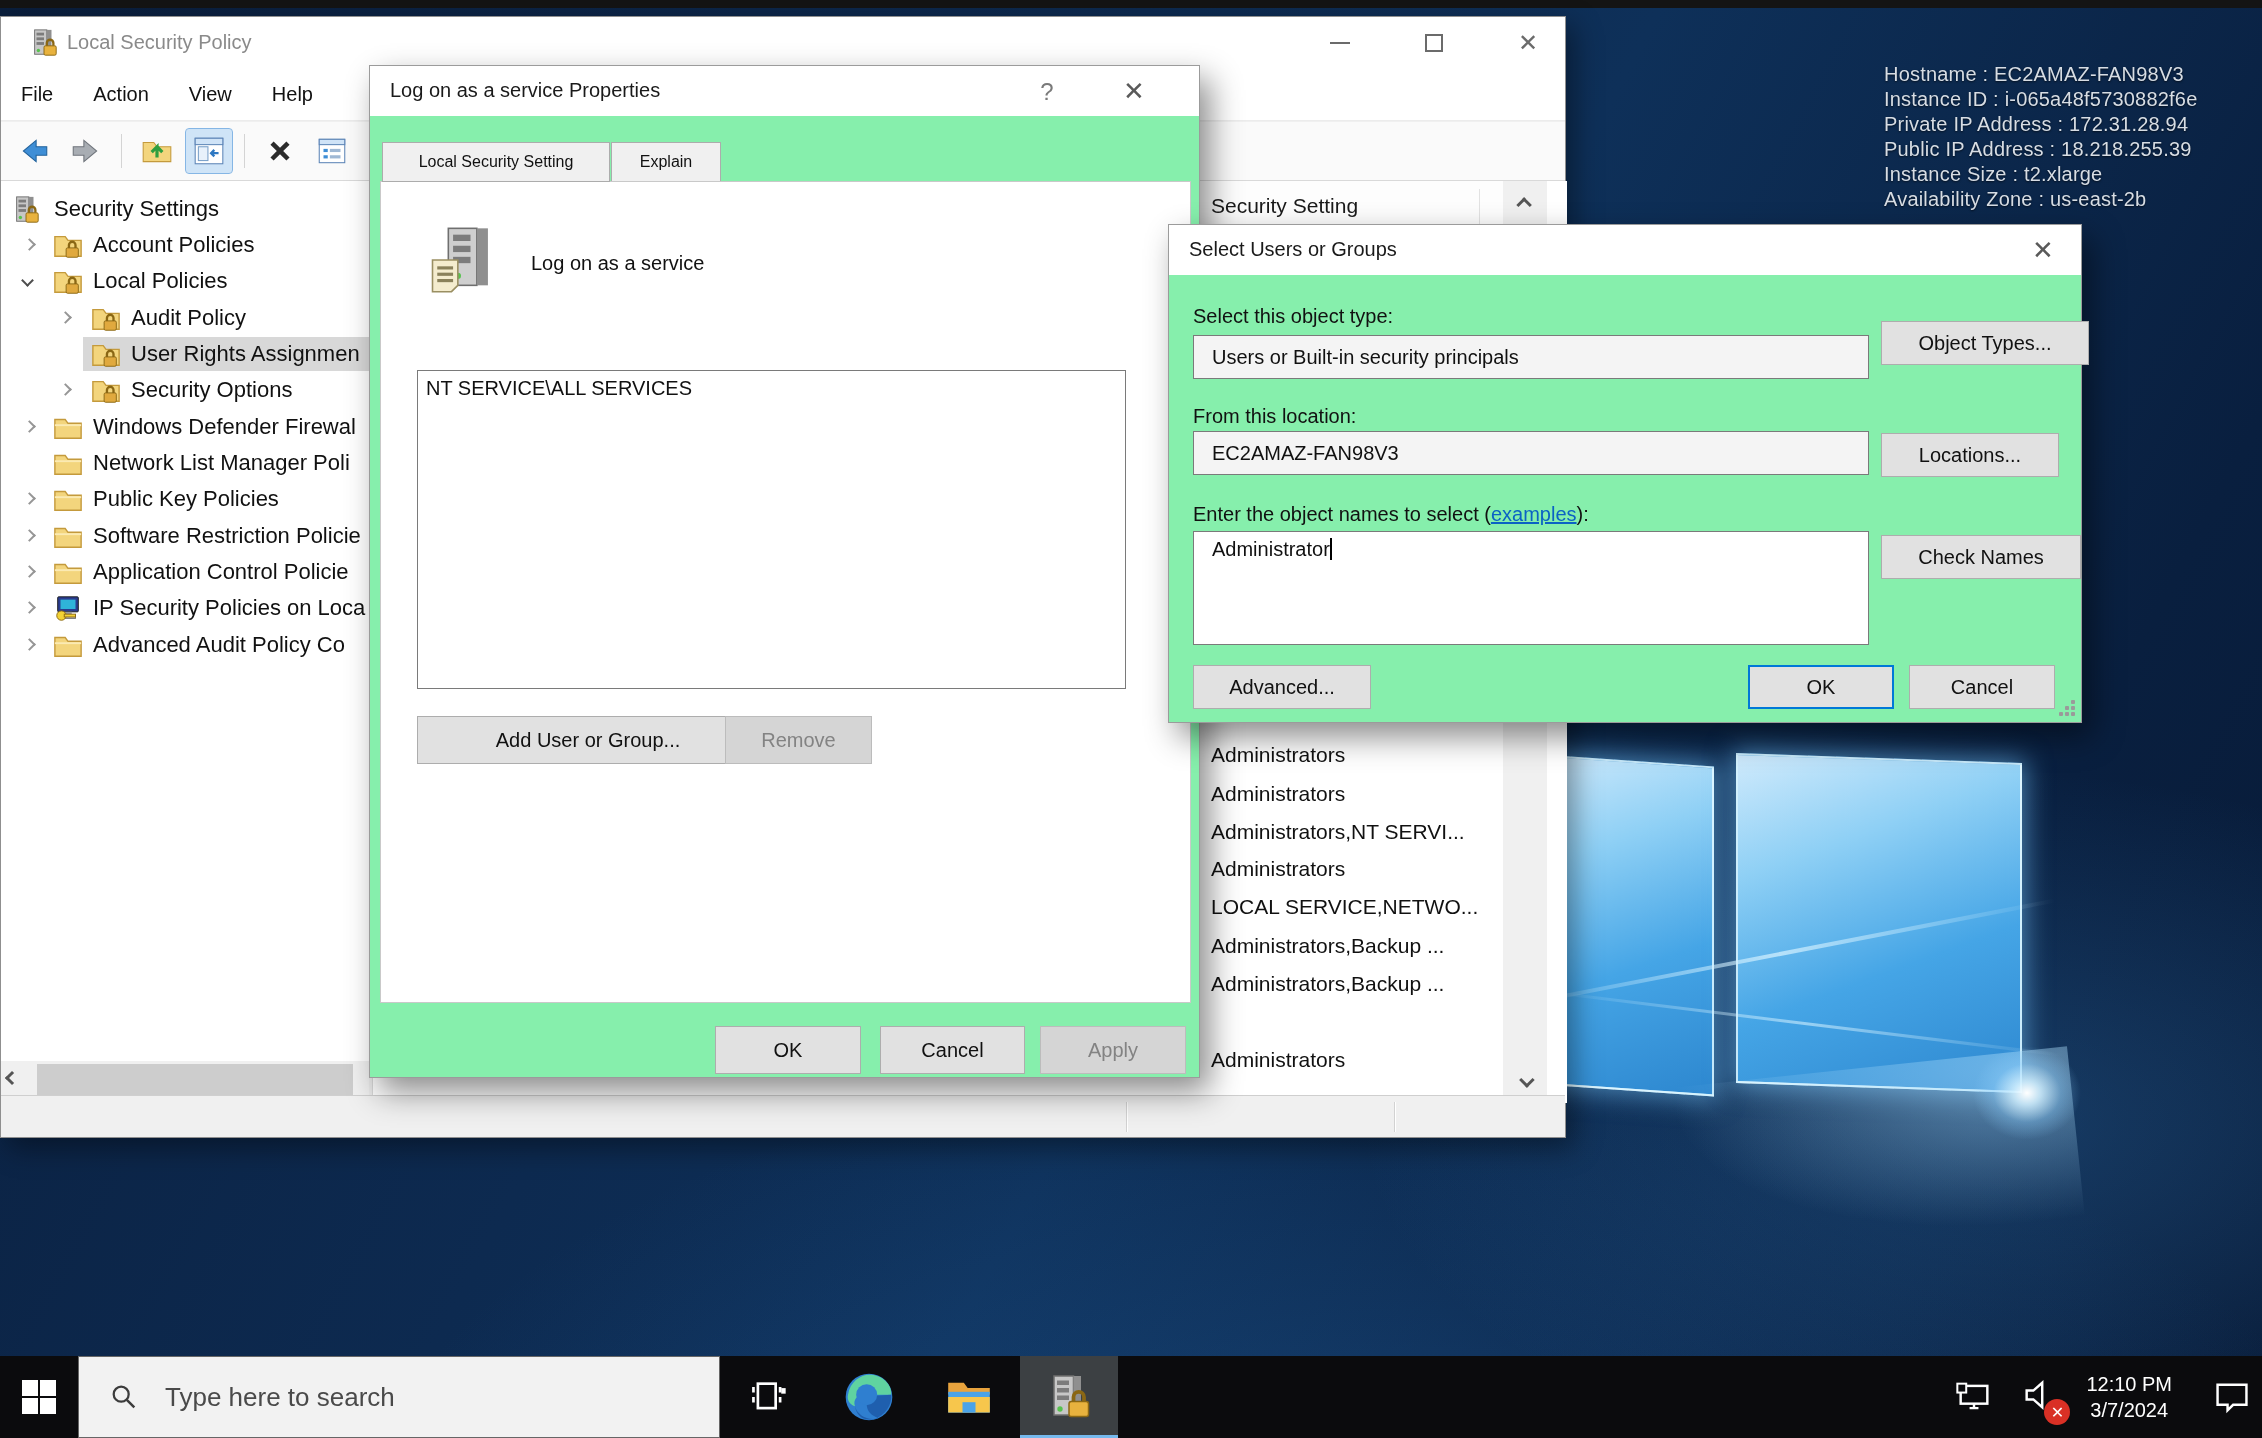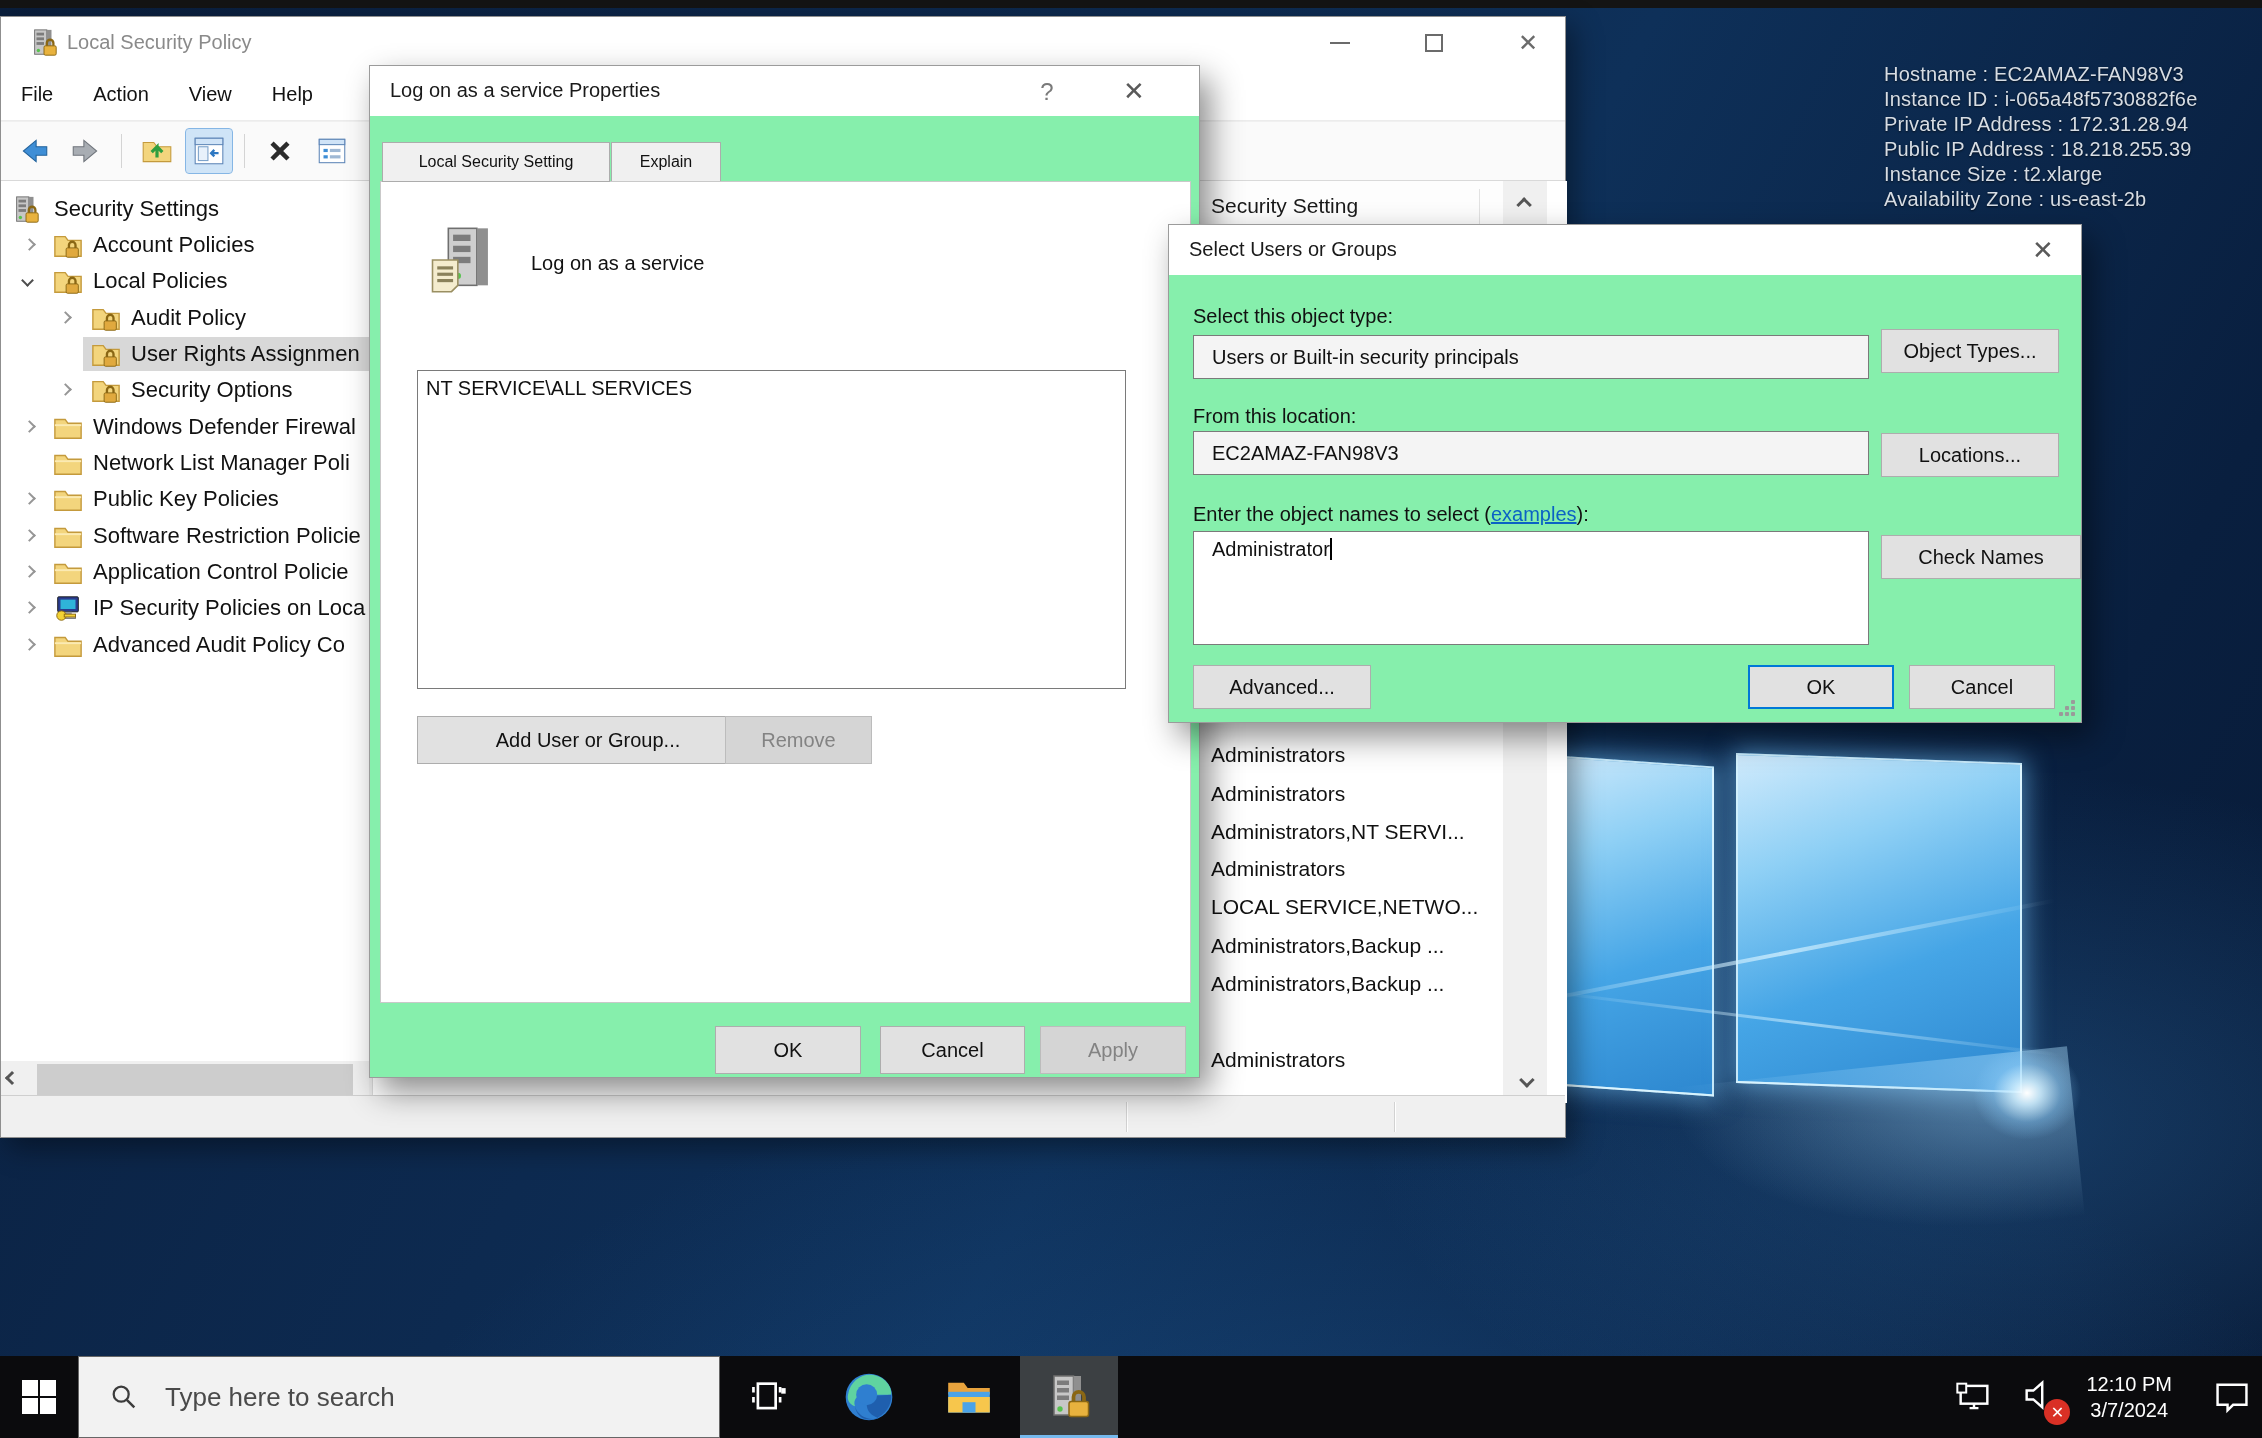--- a/index.html
+++ b/index.html
@@ -503,21 +503,21 @@
   </div>
 
   <div class="dlg" id="seldlg" style="z-index:30;">
     <div class="dlg-title">
       <span class="dtext">Select Users or Groups</span>
       <span class="dlg-x" style="left:852px;">✕</span>
     </div>
 
     <span class="lbl" style="left:24px; top:80px;">Select this object type:</span>
     <div class="field" style="left:24px; top:110px; width:676px; height:44px;">Users or Built-in security principals</div>
-    <div class="btn" style="left:712px; top:104px; width:178px; height:44px;">Object Types...</div>
+    <div class="btn" style="left:712px; top:96px; width:208px; height:44px;">Object Types...</div>
 
     <span class="lbl" style="left:24px; top:180px;">From this location:</span>
     <div class="field" style="left:24px; top:206px; width:676px; height:44px;">EC2AMAZ-FAN98V3</div>
     <div class="btn" style="left:712px; top:208px; width:178px; height:44px;">Locations...</div>
 
     <span class="lbl" style="left:24px; top:278px;">
       <span>Enter the object names to select (</span><span class="link">examples</span><span>):</span>
     </span>
     <div class="field" style="left:24px; top:306px; width:676px; height:114px; align-items:flex-start; padding-top:6px; background:#ffffff;">
       <span>Administrator</span>

